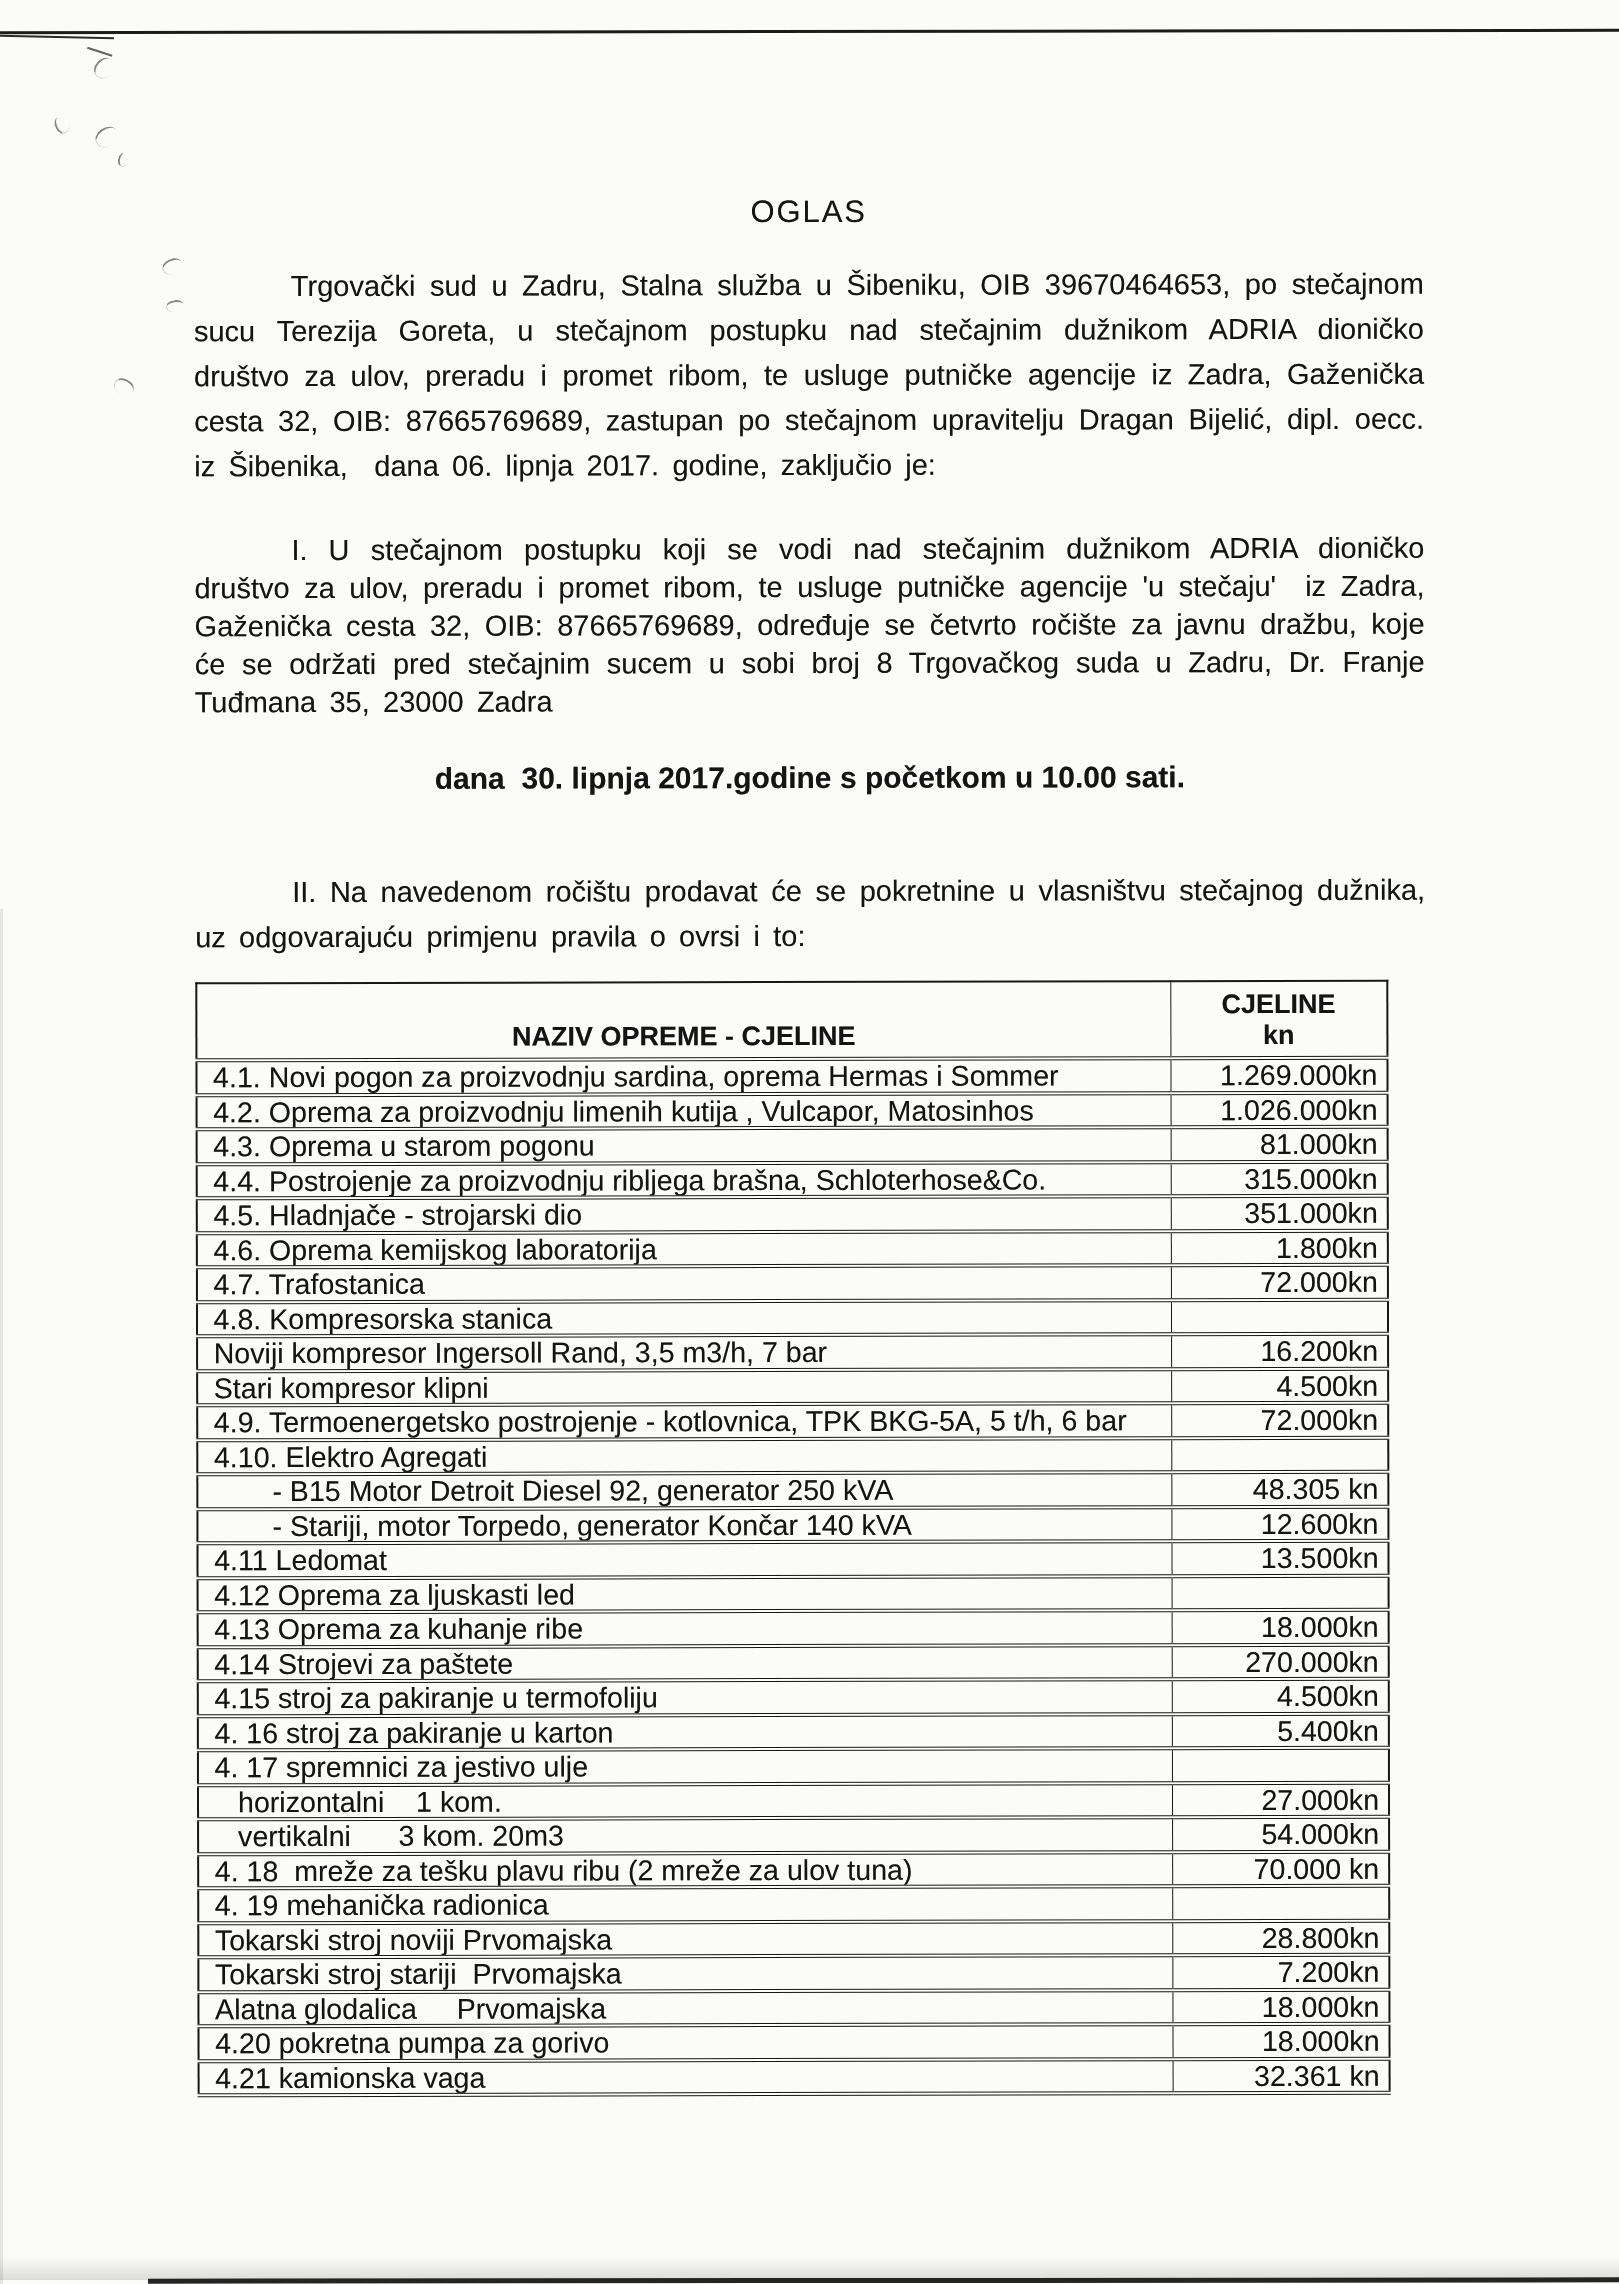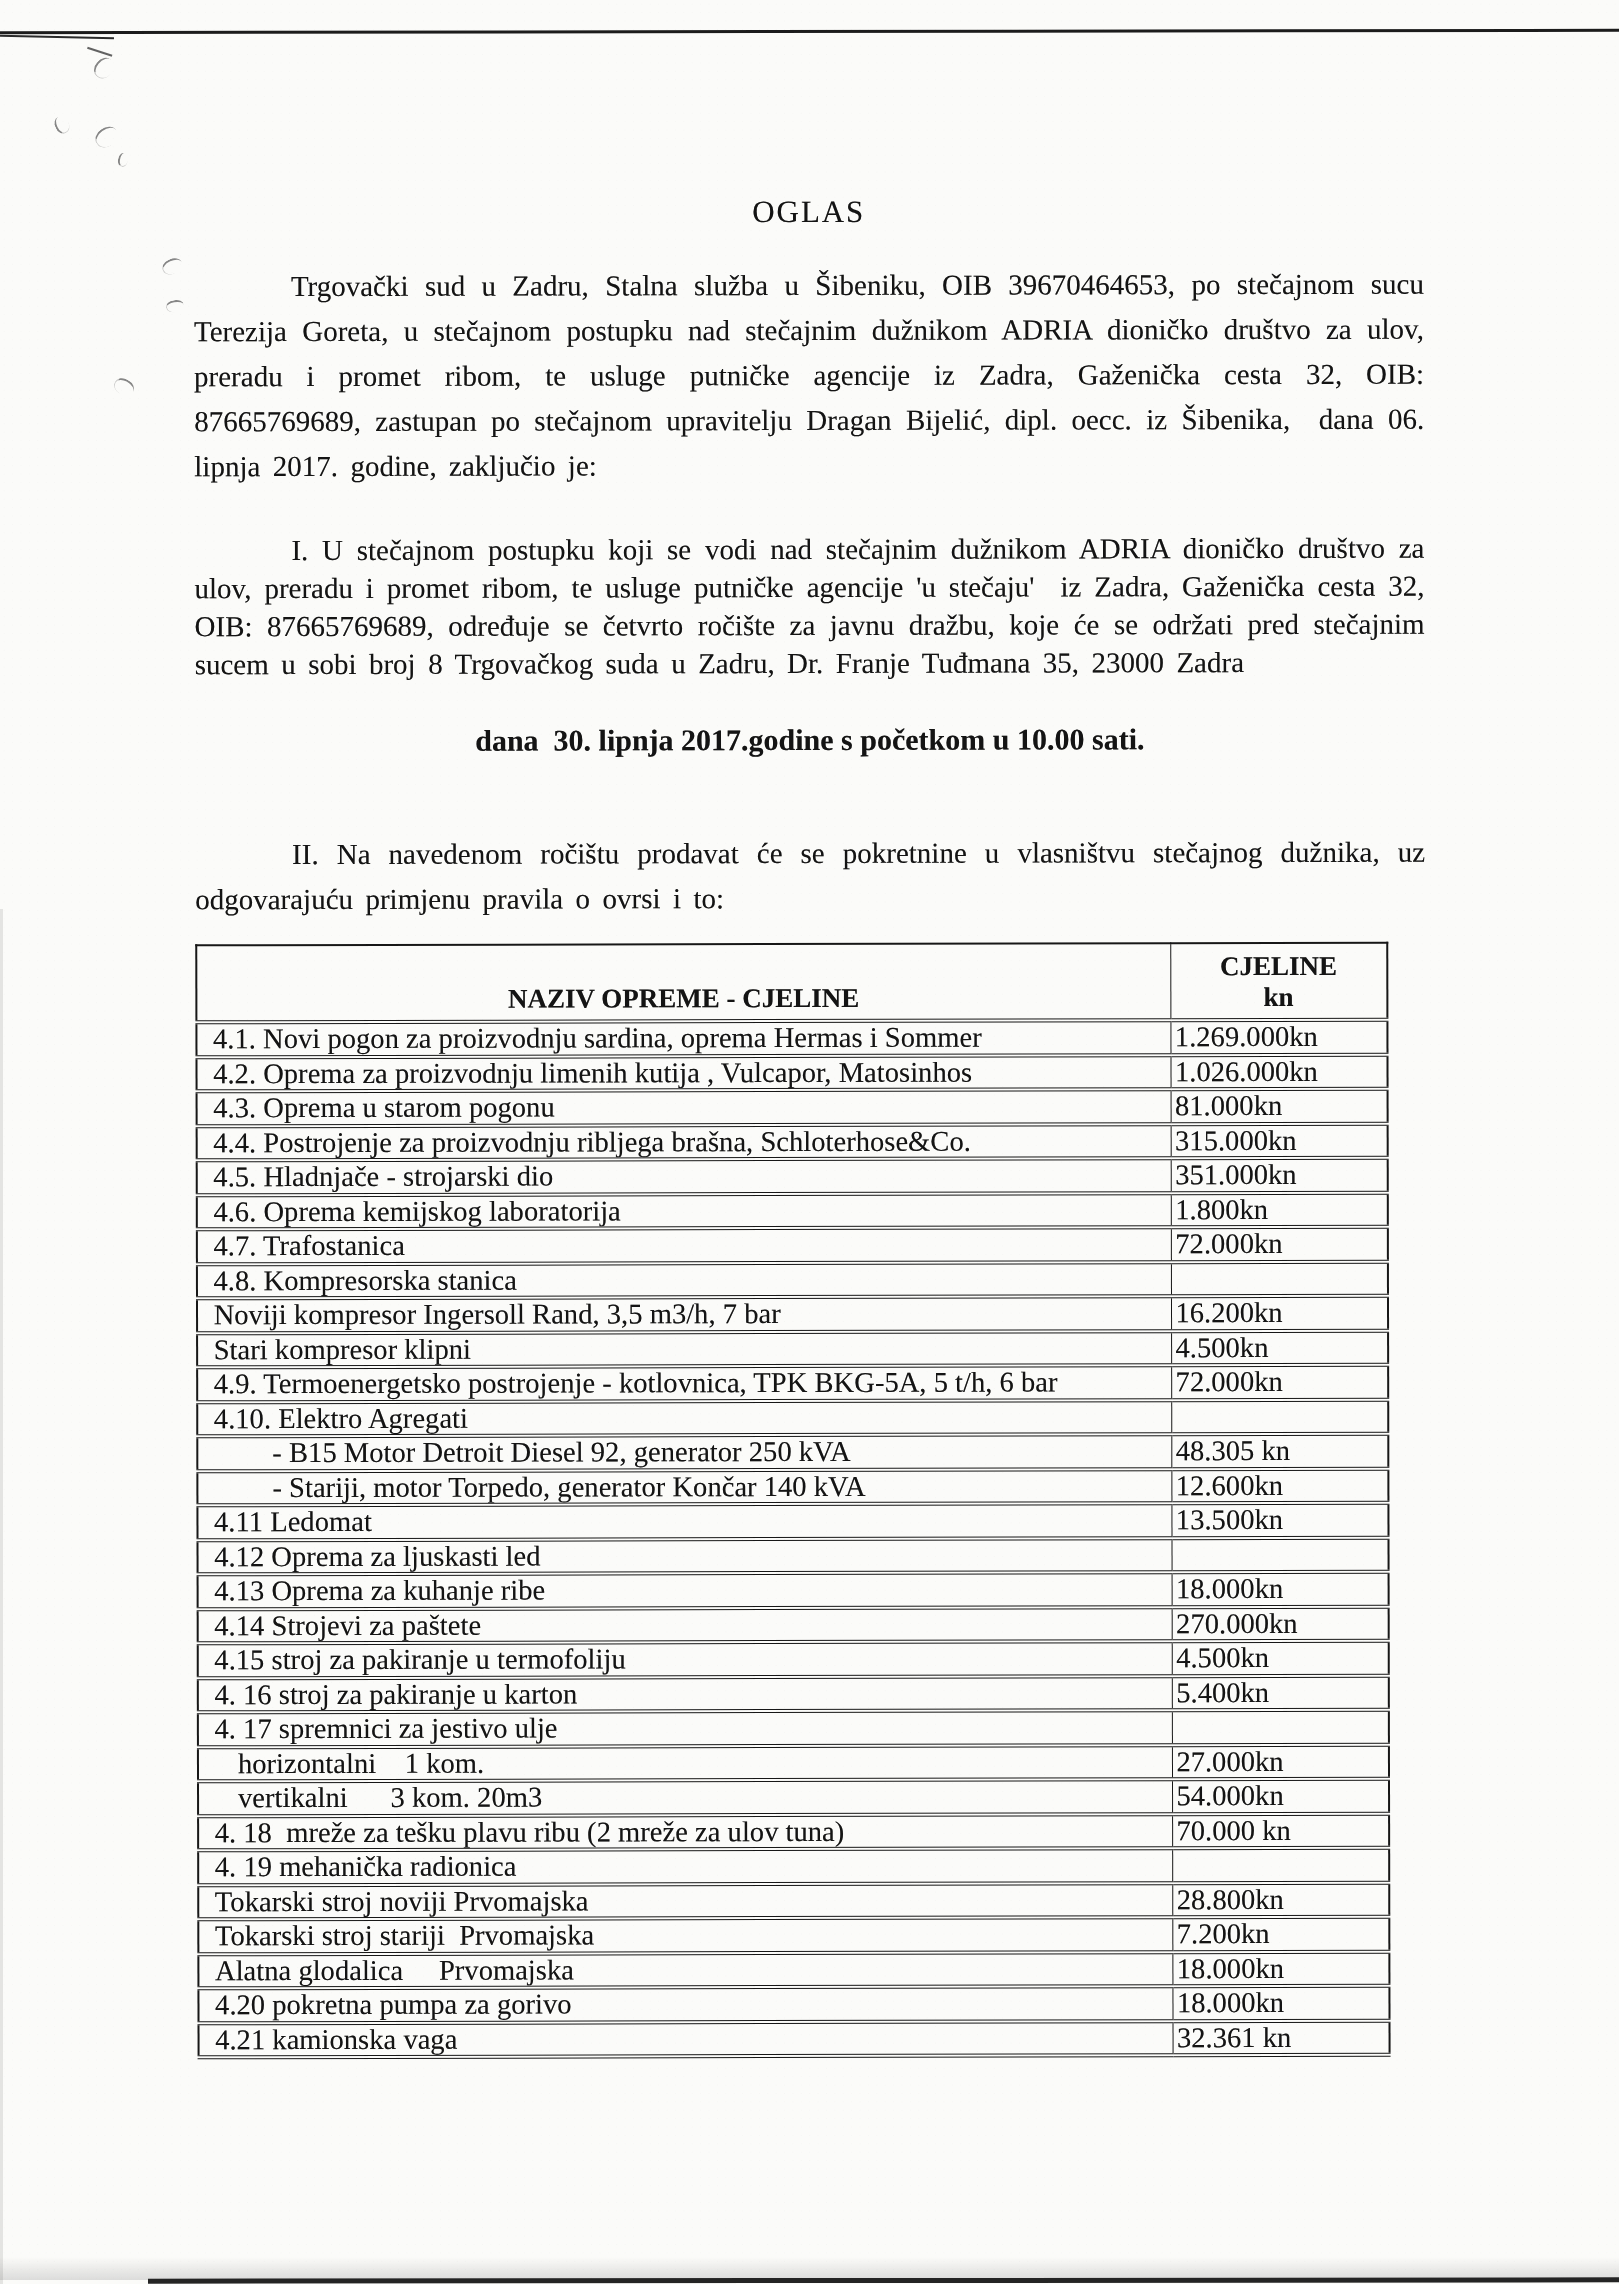--- a/index.html
+++ b/index.html
@@ -10,21 +10,21 @@
     background: #ffffff;
   }
   .page {
     position: relative;
     width: 1620px;
     height: 2284px;
     background: #fbfbf9;
     background-image: radial-gradient(rgba(0,0,0,0.018) 0.6px, transparent 0.6px);
     background-size: 8.4px 8.4px;
     overflow: hidden;
-    font-family: Liberation Serif, serif;
+    font-family: Liberation Sans, sans-serif;
     color: #141414;
   }
   
   .scan-line-top {
     position: absolute; top: 30px; left: 0; width: 1620px; height: 3.2px;
     background: #1c1c1c; transform: rotate(-0.08deg);
   }
   .scan-line-top-double {
     position: absolute; top: 36px; left: 0; width: 114px; height: 1.9px;
     background: #2a2a2a; transform: rotate(1.2deg);
@@ -118,21 +118,21 @@
     line-height: 31px;
   }
   .doc-table td {
     height: 30.5px;
     font-size: 28.6px;
     line-height: 30.5px;
     vertical-align: middle;
     white-space: pre;
   }
   .doc-table td.name-cell  { padding: 0 6.5px 0 15.6px; text-align: left; }
-  .doc-table td.price-cell { padding: 0 9px 0 3.9px;  text-align: left; }
+  .doc-table td.price-cell { padding: 0 9px 0 3.9px;  text-align: right; }
   .doc-table td.ind1 { padding-left: 39px; }
   .doc-table td.ind2 { padding-left: 74px; }
 </style>
 </head>
 <body>
 
 <div class="page">
 
   <div class="scan-line-top"></div>
   <div class="scan-line-top-double"></div>

